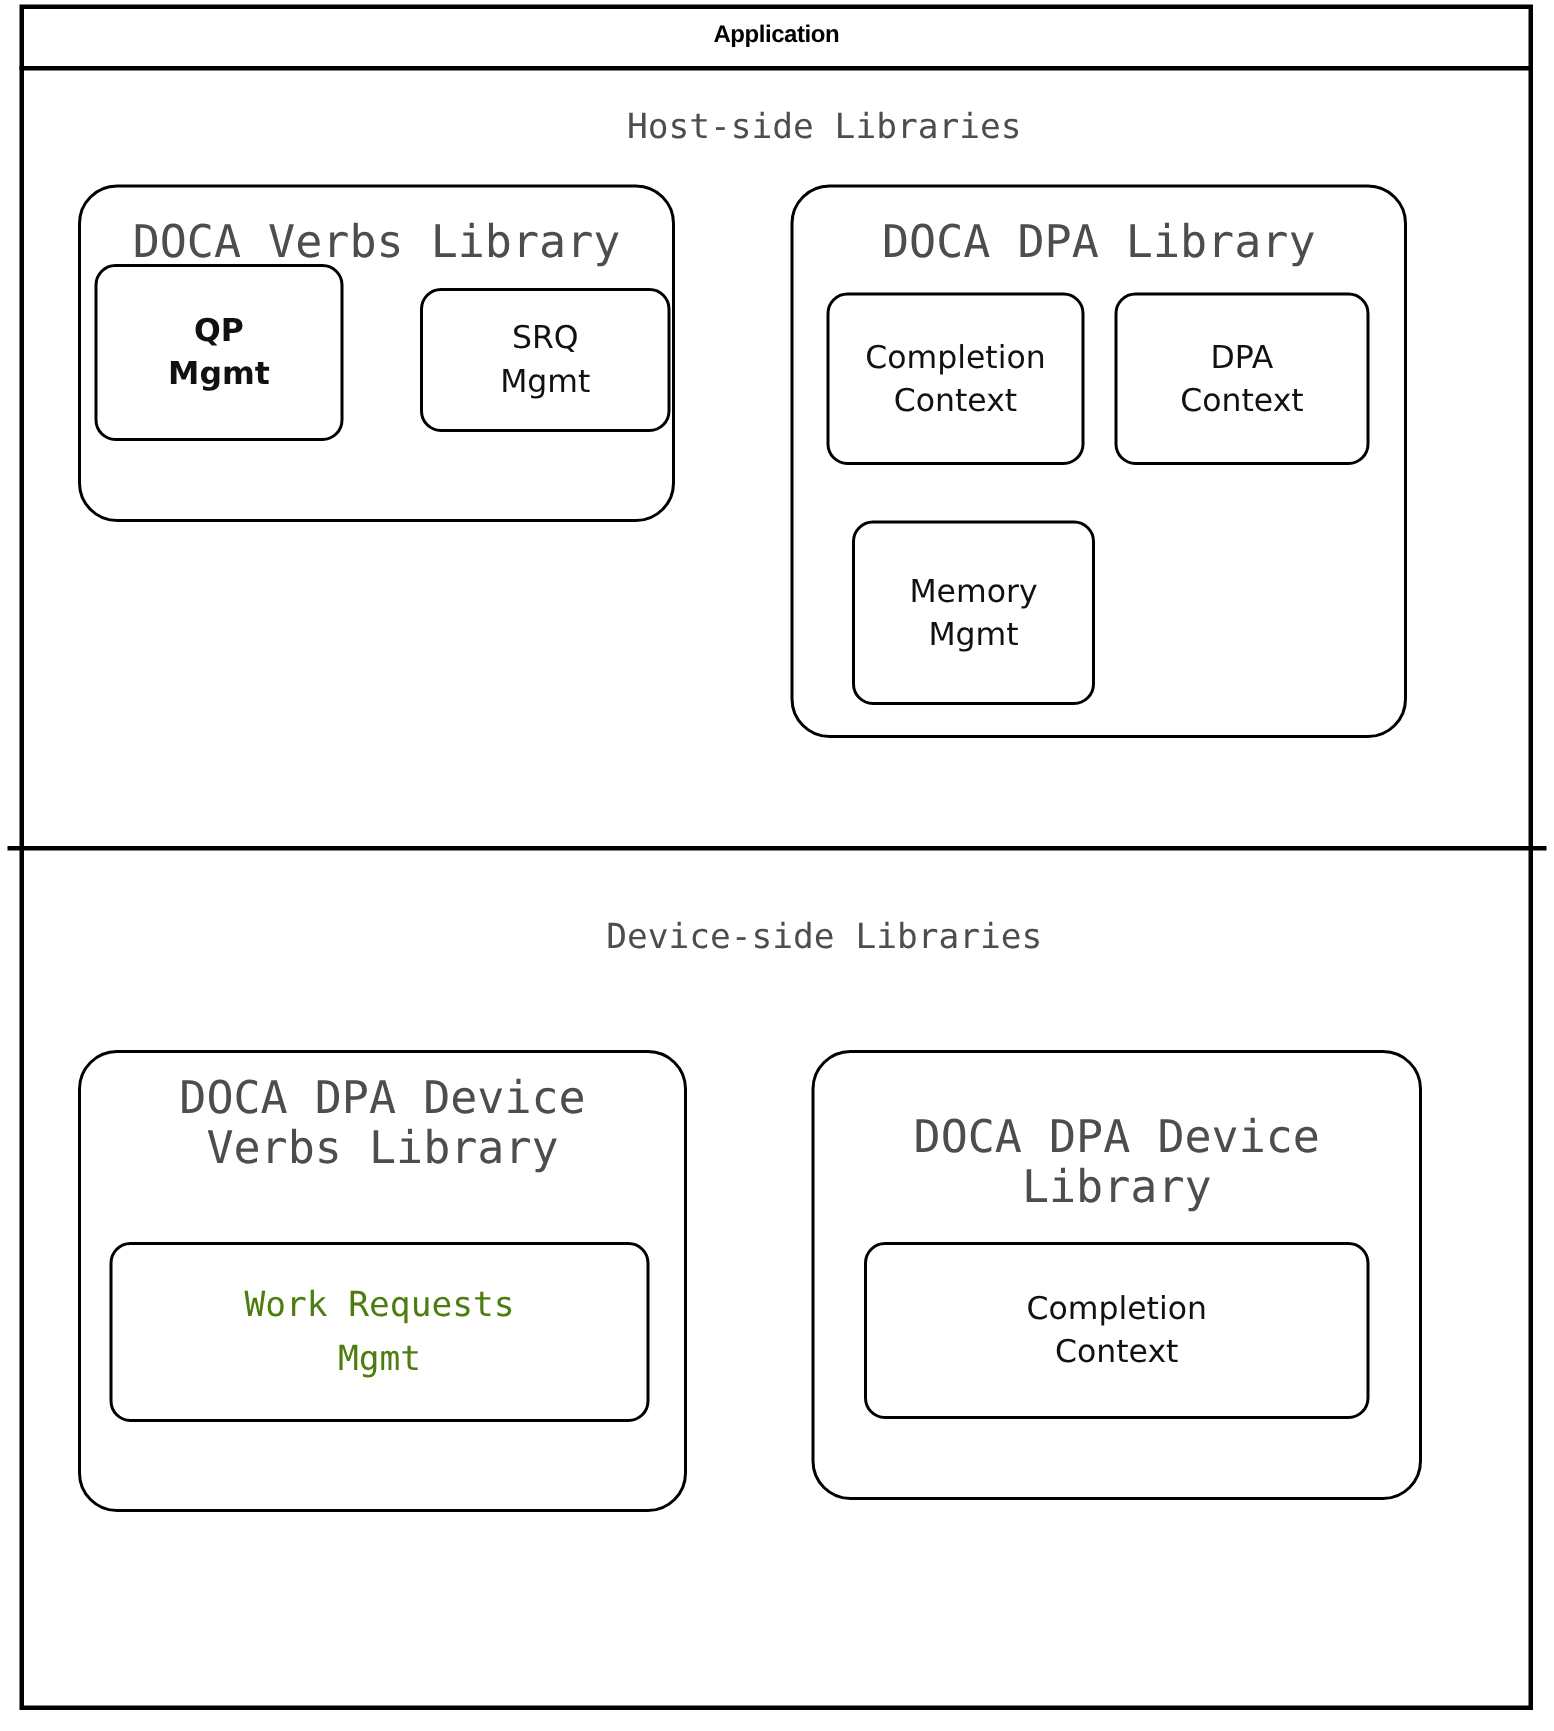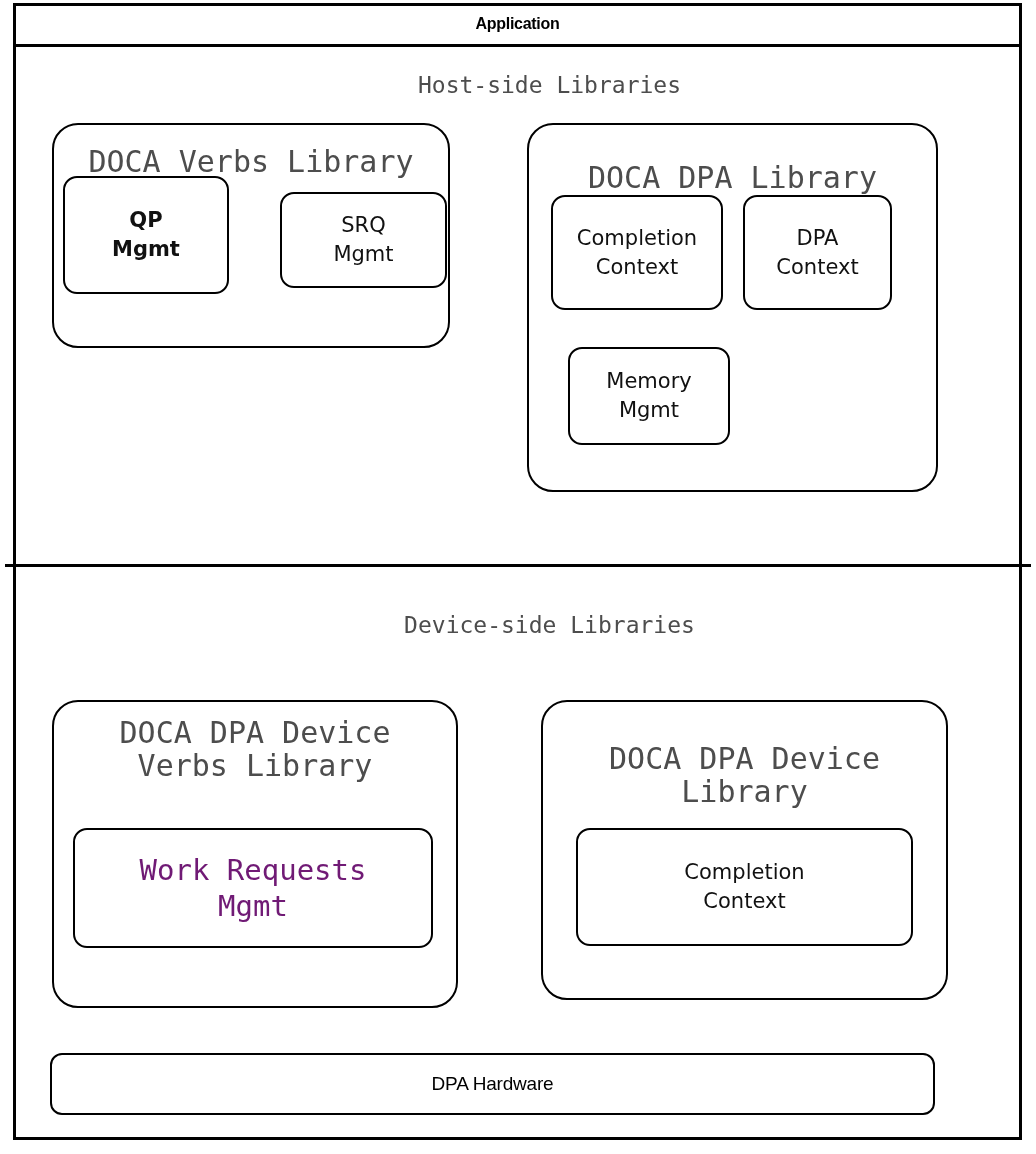--- a/index.html
+++ b/index.html
@@ -112,23 +112,23 @@
   }
   .leaf-label {
     font-family: "DejaVu Sans", "Liberation Sans", sans-serif;
     font-size: 21px;
     line-height: 29px;
     color: #111111;
     white-space: pre-line;
   }
   .leaf-label.mono {
     font-family: "DejaVu Sans Mono", "Liberation Mono", monospace;
-    font-size: 29px;
+    font-size: 23px;
     line-height: 36px;
-    color: #701a75;
+    color: #4d7c0f;
   }
 
   
   .hw-box {
     position: absolute;
     left: 50px;
     top: 1053px;
     width: 885px;
     height: 62px;
     border: 2px solid #000000;
@@ -166,34 +166,34 @@
     <span class="leaf-label">QP
 Mgmt</span>
   </div>
 
   <div class="leaf-box" style="left:280px; top:192px; width:167px; height:96px;border-radius:14px;">
     <span class="leaf-label">SRQ
 Mgmt</span>
   </div>
 
   <div class="group-box" style="left:527px; top:123px; width:411px; height:369px;">
-    <div class="group-title" style="top:36px;">DOCA DPA Library</div>
+    <div class="group-title" style="top:20px;">DOCA DPA Library</div>
   </div>
 
   <div class="leaf-box" style="left:551px; top:195px; width:172px; height:115px;">
     <span class="leaf-label">Completion
 Context</span>
   </div>
 
-  <div class="leaf-box" style="left:743px; top:195px; width:149px; height:115px;">
+  <div class="leaf-box" style="left:743px; top:195px; width:170px; height:115px;">
     <span class="leaf-label">DPA
 Context</span>
   </div>
 
-  <div class="leaf-box" style="left:568px; top:347px; width:162px; height:98px;">
+  <div class="leaf-box" style="left:568px; top:347px; width:162px; height:123px;">
     <span class="leaf-label">Memory
 Mgmt</span>
   </div>
 
   <div class="section-divider"></div>
 
   <div class="section-heading" id="device-heading">Device-side Libraries</div>
 
   <div class="group-box" style="left:52px; top:700px; width:406px; height:308px;">
     <div class="group-title" style="top:14px;">DOCA DPA Device
@@ -208,17 +208,14 @@
   <div class="group-box" style="left:541px; top:700px; width:407px; height:300px;">
     <div class="group-title" style="top:40px;">DOCA DPA Device
 Library</div>
   </div>
 
   <div class="leaf-box" style="left:576px; top:828px; width:337px; height:118px;">
     <span class="leaf-label">Completion
 Context</span>
   </div>
 
-  <div class="hw-box">
-    <span class="hw-label">DPA Hardware</span>
-  </div>
 
 </div>
 
 </body></html>

